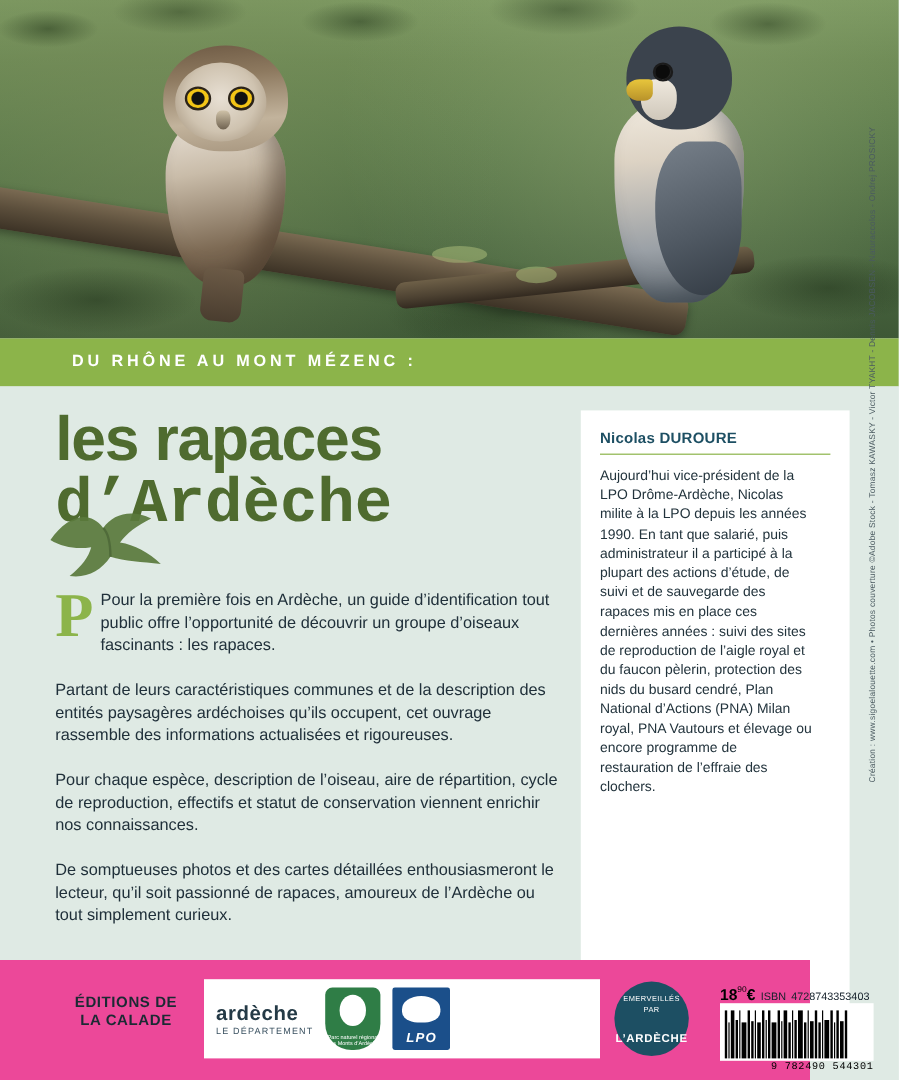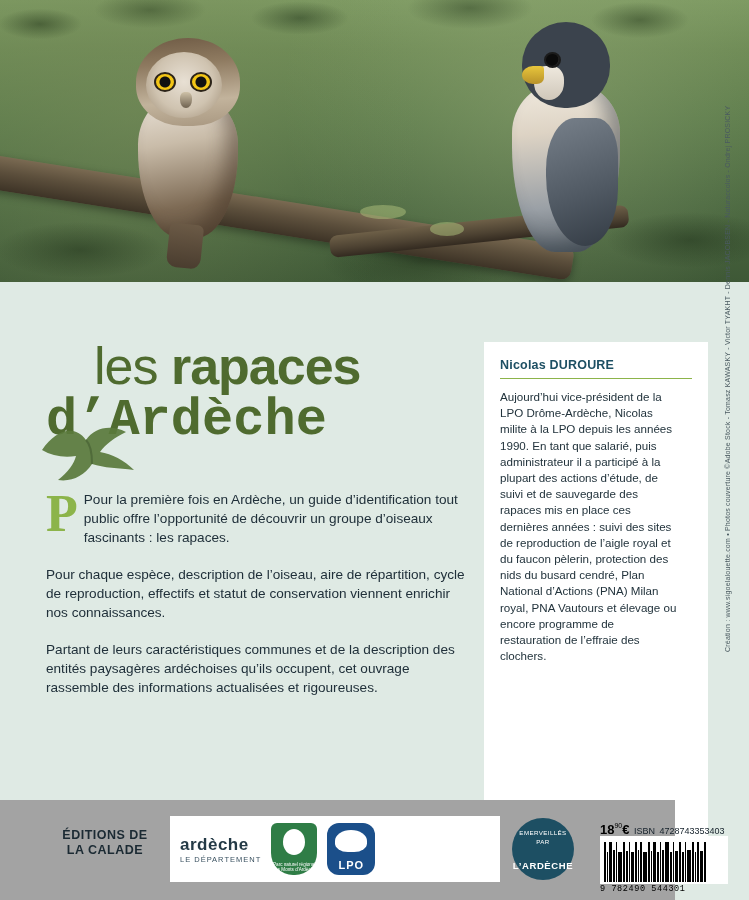--- a/index.html
+++ b/index.html
@@ -135,21 +135,21 @@
   }
 
   
   .body-area { position:absolute; left:0; top:322px; width:749px; height:578px; background:#dfeae4; }
 
   .title {
     position:absolute; left:46px; top:18px; width:430px;
     color:#4f6b2f;
   }
   .title .l1 { font-size:52px; line-height:52px; letter-spacing:-1px; }
-  .title .l1 .thin { font-weight:normal;margin-left:48px; }
+  .title .l1 .thin { font-weight:bold; }
   .title .l1 .bold { font-weight:bold; }
   .title .l2 { font-size:52px; line-height:58px; font-weight:bold;font-family:Liberation Mono, monospace; }
 
   .bird-silhouette {
     position:absolute; left:34px; top:88px; width:110px; height:80px; opacity:.92;
   }
 
   .blurb { position:absolute; left:46px; top:168px; width:420px; color:#20303a; }
   .blurb p { margin:0 0 18px 0; font-size:13.6px; line-height:19px; text-align:left; }
   .dropcap {
@@ -166,21 +166,21 @@
   .rule { height:1px; background:#8cb44a; margin:0 0 10px 0; }
   .author-box p { margin:0 14px 14px 0; font-size:11.6px; line-height:16.2px; color:#22333c; }
 
   .sidecredit {
     position:absolute; left:724px; top:330px; width:330px;
     transform: rotate(-90deg); transform-origin: left top;
     font-size:7px; color:#4a5a60; letter-spacing:.2px; white-space:nowrap;
   }
 
   
-  .footer { position:absolute; left:0; top:800px; width:675px; height:100px; background:#a3a3a3; }
+  .footer { position:absolute; left:0; top:800px; width:675px; height:100px; background:#ec4899; }
 
   .pub { position:absolute; left:50px; top:28px; text-align:center; width:110px; color:#1b2a33; }
   .pub div { font-size:12.5px; font-weight:bold; letter-spacing:.5px; line-height:15px; }
 
   .logos {
     position:absolute; left:170px; top:16px; width:330px; height:66px;
     background:#ffffff; display:flex; align-items:center; gap:10px; padding:6px 10px;
   }
   .logo-ardeche { color:#243a46; }
   .logo-ardeche .big { font-size:17px; font-weight:bold; letter-spacing:.5px; }
@@ -188,21 +188,21 @@
   .logo-pnr { width:46px; height:52px; position:relative; }
   .logo-pnr .shield {
     position:absolute; inset:0; background:#2f7d46;
     border-radius: 6px 6px 22px 22px;
   }
   .logo-pnr .egg {
     position:absolute; left:12px; top:6px; width:22px; height:26px; border-radius:50%;
     background:#ffffff;
   }
   .logo-pnr .cap { font-size:4.6px; color:#fff; position:absolute; bottom:3px; left:0; width:100%; text-align:center; line-height:5px; }
-  .logo-lpo { width:48px; height:52px; background:#1b4f8a; position:relative; border-radius:12px; }
+  .logo-lpo { width:48px; height:52px; background:#1b4f8a; position:relative; border-radius:2px;font-style:italic; }
   .logo-lpo .bird { position:absolute; left:8px; top:7px; width:32px; height:22px; background:#fff; border-radius:50% 50% 40% 40%; }
   .logo-lpo .txt { position:absolute; bottom:4px; width:100%; text-align:center; color:#fff; font-size:11px; font-weight:bold; letter-spacing:1px; }
   .logo-agir { color:#1f3b4d; }
   .logo-agir .l1 { font-size:11px; font-weight:bold; }
   .logo-agir .l2 { font-size:11px; font-weight:bold; color:#2f7d46; }
   .logo-agir .l3 { font-size:6.5px; color:#3a5160; letter-spacing:.3px; }
 
   .circle-badge {
     position:absolute; left:512px; top:18px; width:62px; height:62px; border-radius:50%;
     background:#1d4f63; color:#fff; display:flex; flex-direction:column;
@@ -217,21 +217,21 @@
   .price-isbn .row { font-size:9px; color:#14202a; }
   .price-isbn .price { font-size:13px; font-weight:bold; }
   .price-isbn .sup { font-size:7px; vertical-align:super; }
 
   .barcode {
     position:absolute; left:600px; top:36px; width:128px; height:48px; background:#fff;
     display:flex; align-items:flex-end; gap:1px; padding:4px 4px 2px 4px;
   }
   .barcode i { display:block; width:2px; background:#000; }
   .barcode-num {
-    position:absolute; left:600px; top:84px; width:128px; text-align:left;
+    position:absolute; left:600px; top:84px; width:128px; text-align:right;
     font-size:8.5px; letter-spacing:.6px; color:#000;
     font-family:"Liberation Mono", monospace;
   }
 </style>
 </head>
 <body>
 
 <div class="page">
 
   <div class="photo">
@@ -254,41 +254,45 @@
     <div class="falcon">
       <div class="body"></div>
       <div class="wing"></div>
       <div class="head"></div>
       <div class="cheek"></div>
       <div class="beak"></div>
       <div class="eye"></div>
     </div>
   </div>
 
+  <div class="greenbar">
+    <div class="kicker">DU RHÔNE AU MONT MÉZENC :</div>
+  </div>
 
   <div class="body-area">
 
     <div class="title">
       <div class="l1">
         <span class="thin">les </span><span class="bold">rapaces</span>
       </div>
       <div class="l2">d’Ardèche</div>
     </div>
 
     <svg class="bird-silhouette" viewBox="0 0 110 80">
       <path d="M8 40 C22 20, 40 14, 52 30 C60 18, 76 14, 92 22 C80 28, 72 34, 66 42 C78 44, 90 50, 100 60 C84 58, 70 58, 58 54 C50 66, 38 72, 24 70 C34 62, 40 54, 42 46 C30 48, 18 46, 8 40 Z" fill="#5a7a3c"></path>
       <path d="M52 30 C56 34, 58 40, 58 54" stroke="#44612c" stroke-width="2" fill="none"></path>
     </svg>
 
     <div class="blurb">
       <p>
         <span class="dropcap">P</span><span>Pour la première fois en Ardèche, un guide d’identification tout public offre l’opportunité de découvrir un groupe d’oiseaux fascinants : les rapaces.</span>
       </p>
+      <p>Partant de leurs caractéristiques communes et de la description des entités paysagères ardéchoises qu’ils occupent, cet ouvrage rassemble des informations actualisées et rigoureuses.</p>
       <p>Pour chaque espèce, description de l’oiseau, aire de répartition, cycle de reproduction, effectifs et statut de conservation viennent enrichir nos connaissances.</p>
-      <p>Partant de leurs caractéristiques communes et de la description des entités paysagères ardéchoises qu’ils occupent, cet ouvrage rassemble des informations actualisées et rigoureuses.</p>
+      <p>De somptueuses photos et des cartes détaillées enthousiasmeront le lecteur, qu’il soit passionné de rapaces, amoureux de l’Ardèche ou tout simplement curieux.</p>
     </div>
 
     <div class="author-box">
       <h3>Nicolas DUROURE</h3>
       <div class="rule"></div>
       <p>Aujourd’hui vice-président de la LPO Drôme-Ardèche, Nicolas milite à la LPO depuis les années 1990. En tant que salarié, puis administrateur il a participé à la plupart des actions d’étude, de suivi et de sauvegarde des rapaces mis en place ces dernières années : suivi des sites de reproduction de l’aigle royal et du faucon pèlerin, protection des nids du busard cendré, Plan National d’Actions (PNA) Milan royal, PNA Vautours et élevage ou encore programme de restauration de l’effraie des clochers.</p>
     </div>
 
     <div class="sidecredit">Création : www.sigoelalouette.com • Photos couverture ©Adobe Stock - Tomasz KAWASKY - Victor TYAKHT - Dennis JACOBSEN - Naturaccolos - Ondrej PROSICKY</div>
   </div>

